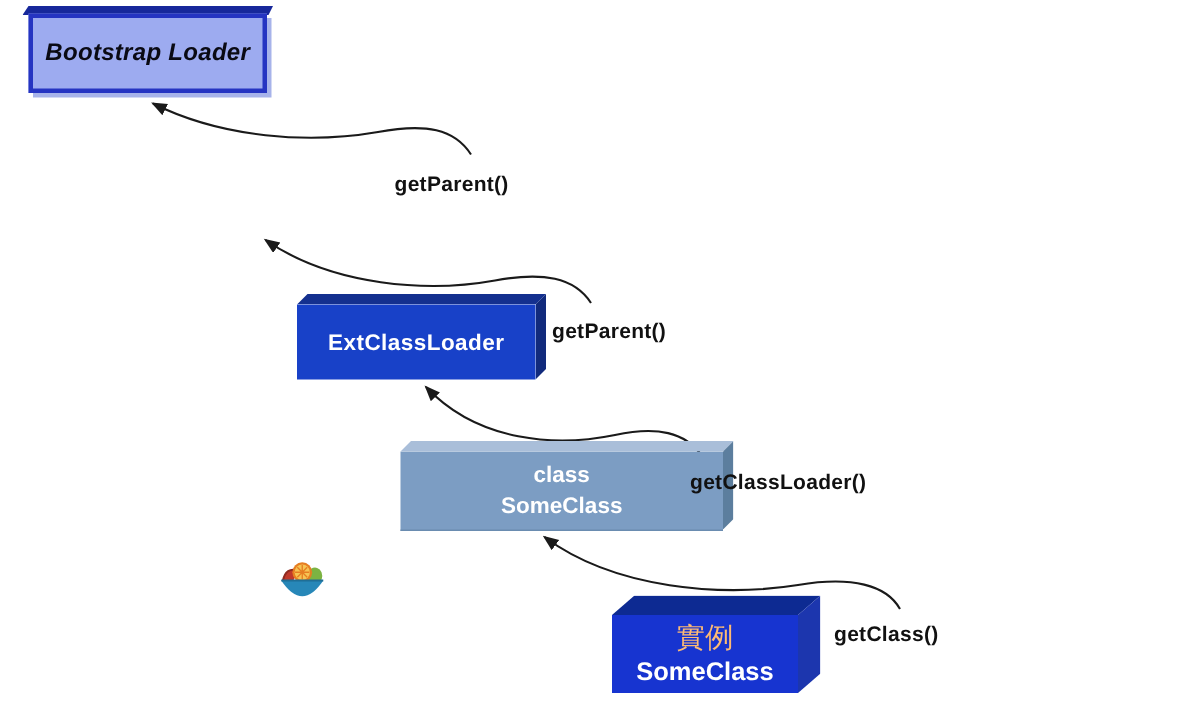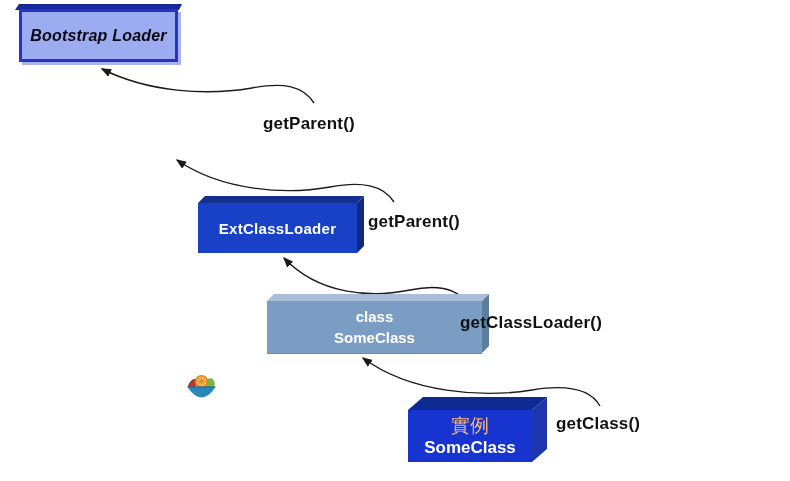--- a/index.html
+++ b/index.html
@@ -78,21 +78,21 @@
   .node-instance .face-right{background:#1C36AE;}
   .node-instance .lbl-cjk{
     color:#fdba74;font-size:19px;line-height:24px;
     font-family:"DejaVu Sans", sans-serif;
   }
   .node-instance .lbl-bold{color:#ffffff;font-size:17px;font-weight:bold;line-height:22px;}
 
   
   .mlabel{
     position:absolute;
-    font-size:17px;font-weight:bold;color:#111111;
+    font-size:14px;font-weight:bold;color:#111111;
     white-space:nowrap;letter-spacing:.2px;
   }
   #mlabel-0{left:263px;top:114px;}
   #mlabel-1{left:368px;top:212px;}
   #mlabel-2{left:460px;top:313px;}
   #mlabel-3{left:556px;top:414px;text-align:center;}
 
   
   #fruit-icon{position:absolute;left:185px;top:372px;width:33px;height:33px;}
 </style>

